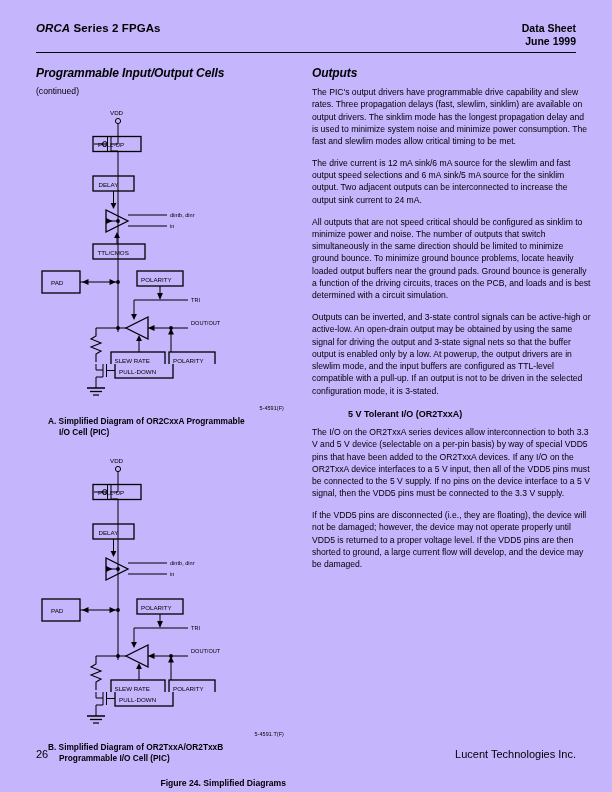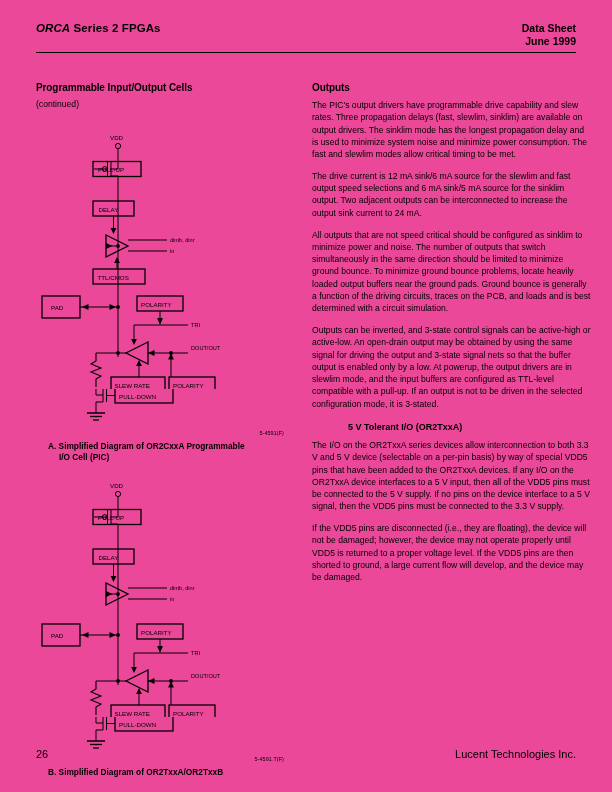--- a/index.html
+++ b/index.html
@@ -4,21 +4,21 @@
 <style>
   html, body {
     margin: 0;
     padding: 0;
     background: #ffffff;
   }
   .page {
     position: relative;
     width: 612px;
     height: 792px;
-    background: #ec4899;
+    background: #c4b5fd;
     font-family: "Liberation Sans", sans-serif;
     color: #000000;
     overflow: hidden;
   }
 
   
   .header {
     position: absolute;
     left: 36px;
     top: 22px;
@@ -58,34 +58,35 @@
     width: 250px;
   }
   .col-right {
     position: absolute;
     left: 312px;
     top: 66px;
     width: 280px;
   }
 
   h2.sec {
-    font-size: 10px;
-    font-weight: bold;
-    margin: 16px 0 6px 0;
+    font-size: 12px;
+    font-weight: bold;
+    margin: 0 0 6px 0;
     letter-spacing: -0.1px;
+    font-style: italic;
   }
   h3.subsec {
     font-size: 9px;
     font-weight: bold;
     margin: 12px 0 7px 0;
     padding-left: 36px;
   }
   .continued {
     font-size: 8.6px;
-    margin: 0 0 20px 0;
+    margin: 0 0 8px 0;
   }
   p.body {
     font-size: 8.6px;
     line-height: 1.43;
     margin: 0 0 9.5px 0;
     text-align: left;
   }
   .sc {
     font-variant: small-caps;
   }
@@ -356,20 +357,21 @@
           <line x1="54" y1="27.5" x2="66" y2="27.5" stroke-width="1.3"></line>
           <line x1="57" y1="31" x2="63" y2="31" stroke-width="1.2"></line>
           <rect x="79" y="-1" width="58" height="15" stroke-width="1.3"></rect>
         </g>
         <text class="boxlbl" x="83" y="9.7">PULL-DOWN</text>
       </svg>
 
       <div class="figid">5-4591.T(F)</div>
       <div class="figcap">
         <span>B. Simplified Diagram of OR2TxxA/OR2TxxB</span>
+        <span class="ind">Programmable I/O Cell (PIC)</span>
       </div>
 
       <div class="figtitle">Figure 24. Simplified Diagrams</div>
     </div>
   </div>
 
   <div class="col-right">
     <h2 class="sec">Outputs</h2>
 
     <p class="body">The PIC's output drivers have programmable drive capability and slew rates. Three propagation delays (fast, slewlim, sinklim) are available on output drivers. The sinklim mode has the longest propagation delay and is used to minimize system noise and minimize power consumption. The fast and slewlim modes allow critical timing to be met.</p>

